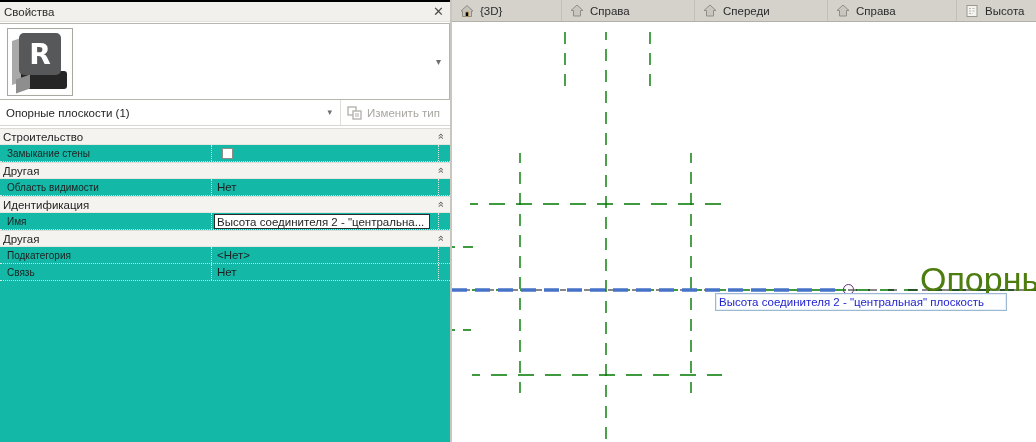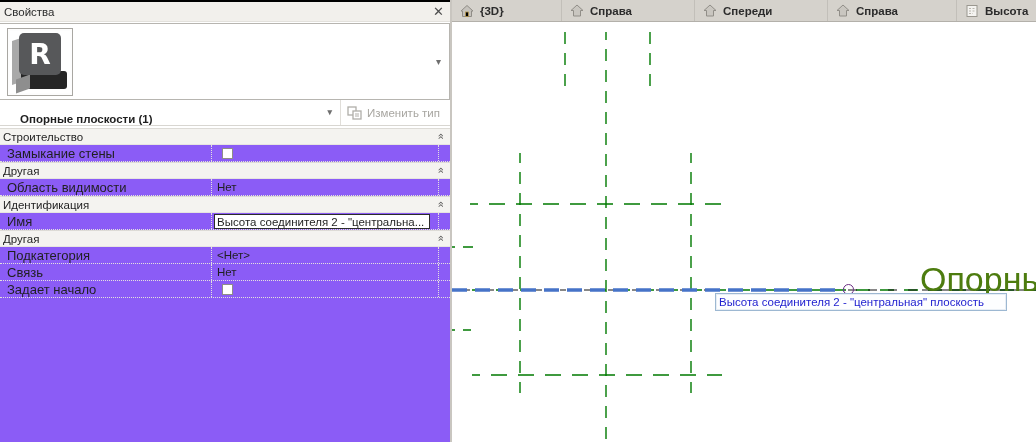--- a/index.html
+++ b/index.html
@@ -16,44 +16,44 @@
   #r-frame { position:absolute; left:7px; top:4px; width:66px; height:68px; border:1px solid #a9a7a2; background:#fdfdfd; padding:2px; }
   #r-logo { position:relative; width:100%; height:100%; background:#fff; }
   .r-side { position:absolute; left:2px; top:8px; width:12px; height:44px; background:#a9a9a9; transform:skewY(-18deg); }
   .r-face { position:absolute; left:9px; top:2px; width:42px; height:42px; background:#57585a; border-radius:5px; display:flex; align-items:center; justify-content:center; }
   .r-face span { color:#fff; font-size:28px; font-weight:bold; font-family:"DejaVu Sans",sans-serif; }
   .r-shadow { position:absolute; left:11px; top:40px; width:46px; height:18px; background:#262626; border-radius:3px; }
   .r-under { position:absolute; left:6px; top:46px; width:14px; height:14px; background:#8e8e8e; transform:skewY(-20deg); }
   #preview-arrow { position:absolute; right:8px; top:32px; font-size:10px; color:#6f6f6f; }
 
   #type-row { position:relative; height:26px; display:flex; align-items:center; border-bottom:1px solid #d8d6d1; }
-  #type-combo { position:relative; flex:0 0 340px; height:100%; display:flex; align-items:flex-end; padding-left:20px; cursor:pointer;font-weight:bold; }
+  #type-combo { position:relative; flex:0 0 340px; height:100%; display:flex; align-items:center; padding-left:6px; cursor:pointer; }
   #type-combo-label { font-size:11.5px; color:#1f1f1f; }
   #type-combo-arrow { position:absolute; right:8px; top:7px; font-size:9px; color:#6f6f6f; }
   #edit-type-btn { flex:1; height:100%; display:flex; align-items:center; gap:5px; padding-left:6px; border-left:1px solid #e0ded9; color:#a8a6a1; cursor:default; }
   #edit-type-btn span { font-size:11.5px; }
 
-  #grid { position:absolute; left:0; top:126px; width:450px; bottom:0; background:#8b5cf6; }
+  #grid { position:absolute; left:0; top:126px; width:450px; bottom:0; background:#14b8a6; }
   .grid-row { position:relative; display:flex; height:17px; align-items:center; border-bottom:1px dotted #e4e2dd; }
   .grid-row.group { background:#f4f3f0; border-top:1px solid #dddbd6; border-bottom:1px solid #e7e5e0; }
   .g-label { font-size:11.5px; color:#1f1f1f; padding-left:3px; }
-  .p-label { flex:0 0 212px; font-size:13px; color:#1f1f1f; padding-left:7px; border-right:1px dotted #e4e2dd; height:100%; display:flex; align-items:center; }
+  .p-label { flex:0 0 212px; font-size:10px; color:#1f1f1f; padding-left:7px; border-right:1px dotted #e4e2dd; height:100%; display:flex; align-items:center; }
   .p-value { flex:1; font-size:11.5px; color:#1f1f1f; padding-left:5px; height:100%; display:flex; align-items:center; }
   .p-value.boxed-wrap { padding-left:2px; }
   .boxed { border:1px solid #2b2b2b; background:#fff; height:15px; line-height:14px; padding:0 2px; width:216px; white-space:nowrap; overflow:hidden; font-size:11.5px; }
   .chev2 { position:absolute; right:8px; top:2px; color:#555; font-size:11px; transform:rotate(-90deg); letter-spacing:-1px; }
   .checkbox { width:11px; height:11px; border:1px solid #8f8d88; background:#fff; margin-left:5px; }
   .spacer-col { position:absolute; right:11px; top:0; bottom:0; border-left:1px dotted #e4e2dd; }
 
   
   #split { position:absolute; left:450px; top:0; width:2px; height:442px; background:#c9c6c0; }
 
   
   #tabbar { position:absolute; left:452px; top:0; width:584px; height:22px; background:#d5d2cc; border-bottom:1px solid #b3b0aa; display:flex; }
-  .vtab { position:relative; display:flex; align-items:center; gap:6px; padding-left:8px; border-right:1px solid #c2bfb9; cursor:pointer;font-weight:bold; }
+  .vtab { position:relative; display:flex; align-items:center; gap:6px; padding-left:8px; border-right:1px solid #c2bfb9; cursor:pointer; }
   .vtab .vlabel { font-size:11.5px; color:#2b2b2b; white-space:nowrap; }
   .vtab svg { flex:0 0 auto; }
 
   
   #canvas { position:absolute; left:452px; top:22px; width:584px; height:420px; background:#fff; overflow:hidden; }
   #plan-svg { position:absolute; left:0; top:0; }
   #level-text { position:absolute; left:468px; top:238px; font-size:34px; color:#4d7c0f; white-space:nowrap; font-family:"Liberation Sans",sans-serif; }
   #grip { position:absolute; left:391px; top:262px; width:11px; height:11px; border:1.4px solid #6B2E83; border-radius:50%; background:transparent; cursor:move; }
   #sel-label { position:absolute; left:263px; top:271px; width:292px; height:18px; background:#fdfeff; border:1px solid #9db8d2; box-shadow:0 0 0 1px #e8eef5 inset; display:flex; align-items:center; padding-left:3px; }
   #sel-label span { font-size:11.5px; color:#2323d0; white-space:nowrap; }
@@ -148,27 +148,20 @@
         <span class="p-value">&lt;Нет&gt;</span>
         <span class="spacer-col"></span>
       </div>
 
       <div class="grid-row">
         <span class="p-label">Связь</span>
         <span class="p-value">Нет</span>
         <span class="spacer-col"></span>
       </div>
 
-      <div class="grid-row">
-        <span class="p-label">Задает начало</span>
-        <span class="p-value">
-            <span class="checkbox"></span>
-          </span>
-        <span class="spacer-col"></span>
-      </div>
     </div>
   </div>
 
   <div id="split"></div>
 
   <div id="tabbar">
     <div class="vtab" style="width:110px">
       <svg width="14" height="14" viewBox="0 0 14 14">
         <path d="M1 7 L7 1.5 L13 7 L11.5 7 L11.5 12.5 L2.5 12.5 L2.5 7 Z" fill="#c6c3bd" stroke="#8f8c86" stroke-width="1"></path>
         <rect x="5.5" y="8" width="3" height="4.5" fill="#e7c névé86" stroke="#b89a4e" stroke-width="0.8"></rect>

